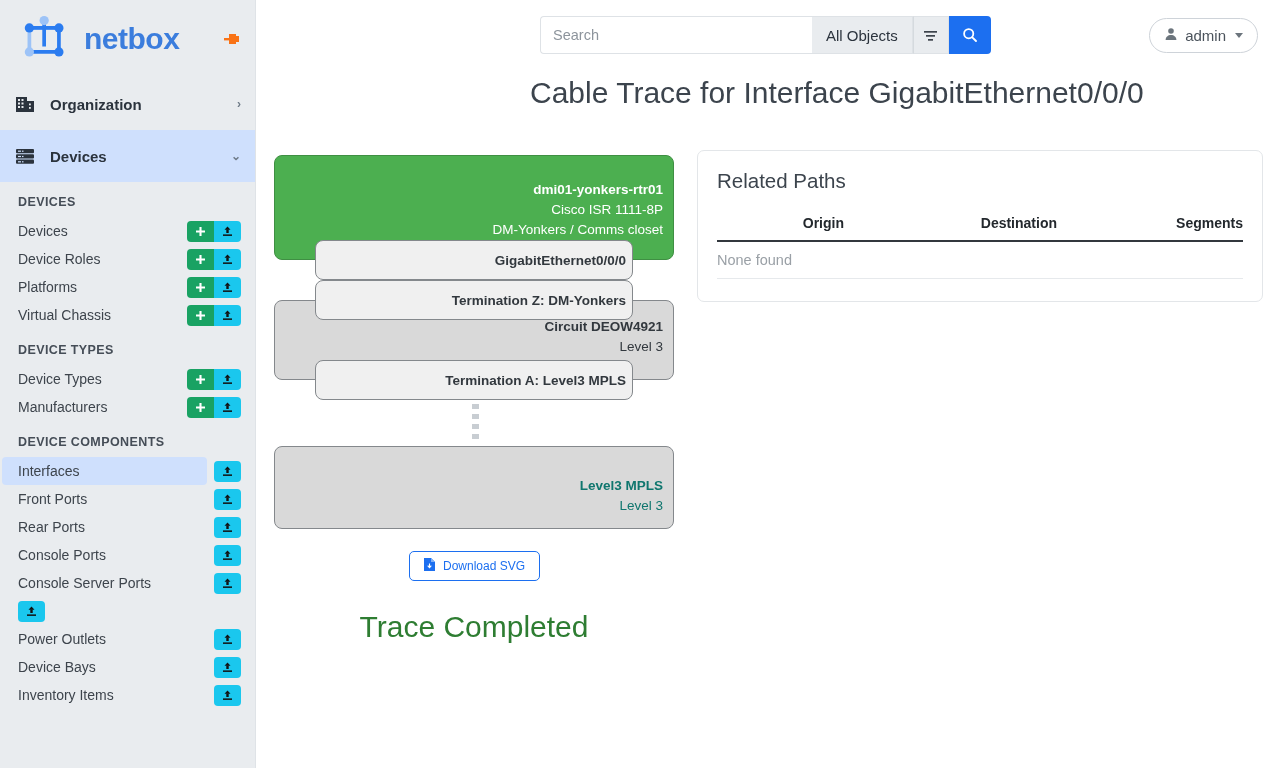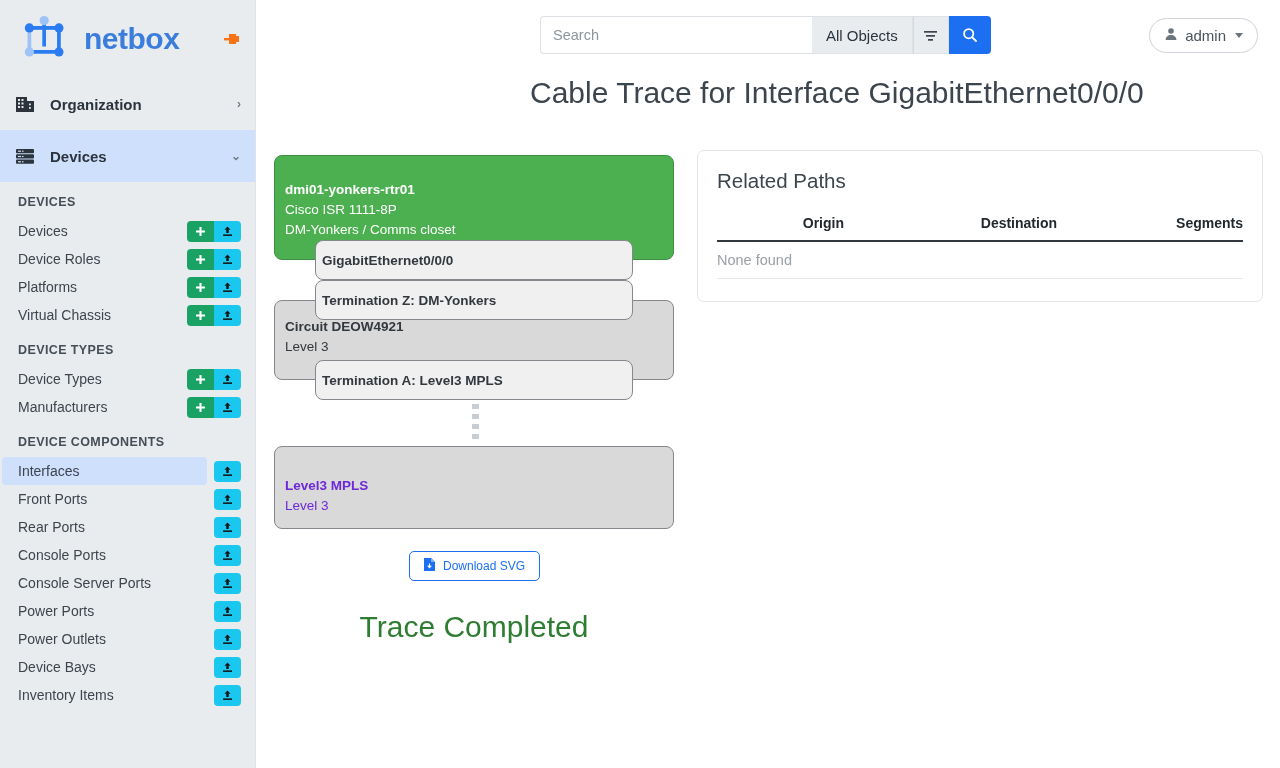--- a/index.html
+++ b/index.html
@@ -107,35 +107,35 @@
     padding: 6px 0 0 18px; margin-left: 256px;
     position: absolute; left: 0; top: 70px;
   }
 
   .content { position: absolute; left: 0; top: 140px; right: 0; bottom: 0; }
 
   
   .trace { position: absolute; left: 18px; top: 15px; width: 400px; }
   .node {
     border: 1px solid #84888c; border-radius: 8px;
-    text-align: left; padding: 14px 10px;
+    text-align: right; padding: 14px 10px;
   }
   .node .t1 { font-size: 13.5px; font-weight: 700; line-height: 20px; }
   .node .t2 { font-size: 13.5px; font-weight: 400; line-height: 20px; }
   .node-device { background: #4caf50; border-color: #3f8f43; color: #fff; height: 105px; padding-top: 24px; }
   .node-term {
     background: #f0f0f0; border-color: #84888c; color: #32383e;
     width: 318px; margin: 0 auto; height: 40px; padding: 10px 6px;
     position: relative; z-index: 2;
   }
   .node-circuit {
     background: #d9d9d9; border-color: #84888c; color: #32383e;
     height: 80px; padding-top: 16px; position: relative; z-index: 1;
   }
-  .node-provider { background: #d9d9d9; border-color: #84888c; color: #6d28d9; height: 83px; padding-top: 29px; }
+  .node-provider { background: #d9d9d9; border-color: #84888c; color: #0f766e; height: 83px; padding-top: 29px; }
 
   .overlap-up { margin-top: -20px; }
   .overlap-dn { margin-top: -20px; }
 
   .cable-seg { position: relative; height: 110px; }
   .cable-line {
     position: absolute; left: 199px; top: 0; width: 5px; height: 110px;
     background: #f7e214;
   }
   .cable-info { position: absolute; left: 218px; top: 20px; color: #212529; }
@@ -417,21 +417,20 @@
         <span class="btn-sq btn-imp">
             <svg width="11" height="12" viewBox="0 0 11 12">
               <path d="M5.5 1.5l3 3.3h-6z" fill="#111"></path>
               <rect x="4.3" y="4.4" width="2.4" height="3.6" fill="#111"></rect>
               <rect x="1" y="9.4" width="9" height="1.5" fill="#111"></rect>
             </svg>
           </span>
       </span>
     </div>
     <div class="nav-item">
-      <span class="label">Power Ports</span>
       <span class="btns">
         <span class="btn-sq btn-imp">
             <svg width="11" height="12" viewBox="0 0 11 12">
               <path d="M5.5 1.5l3 3.3h-6z" fill="#111"></path>
               <rect x="4.3" y="4.4" width="2.4" height="3.6" fill="#111"></rect>
               <rect x="1" y="9.4" width="9" height="1.5" fill="#111"></rect>
             </svg>
           </span>
       </span>
     </div>

